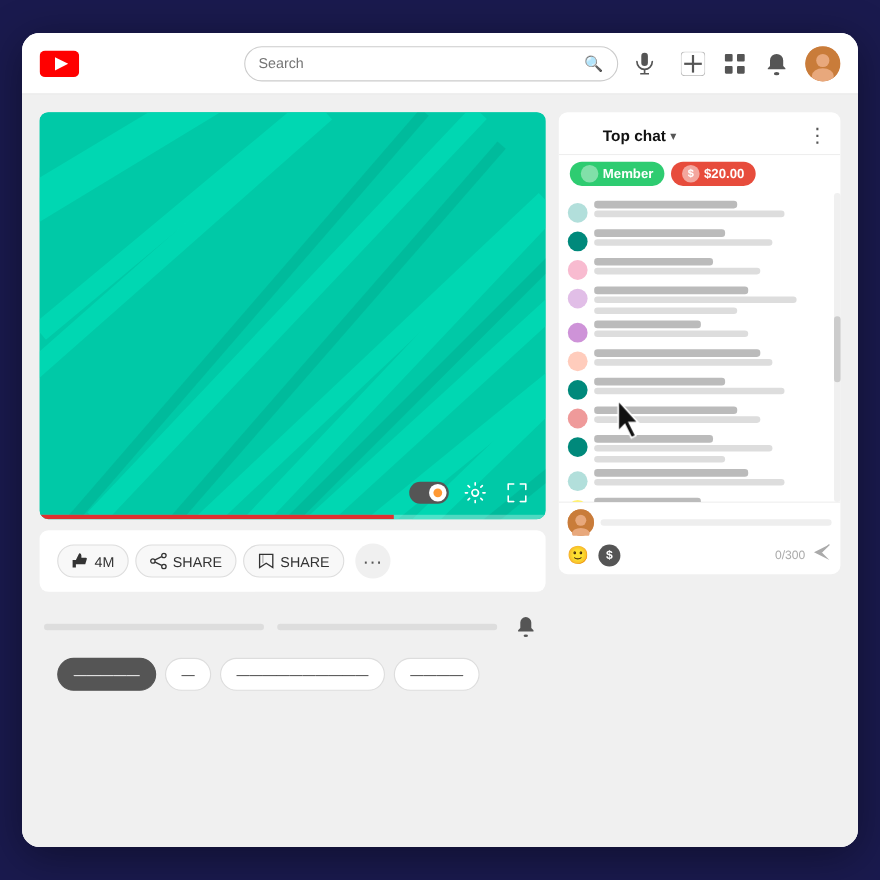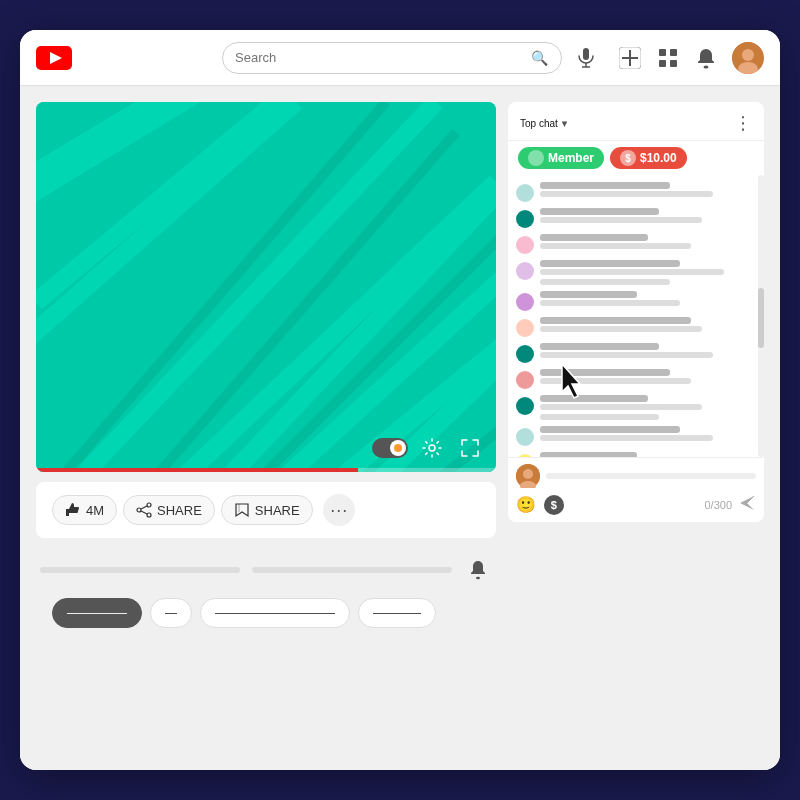--- a/index.html
+++ b/index.html
@@ -259,23 +259,24 @@
       padding: 10px 12px 6px;
       border-bottom: 1px solid #eee;
     }
     .chat-title-row {
       display: flex;
       align-items: center;
       gap: 4px;
       cursor: pointer;
     }
     .chat-title {
-      font-size: 10px;
-      font-weight: 400;
+      font-size: 14px;
+      font-weight: 700;
       color: #111;
+      margin-left: 28px;
     }
     .chat-chevron {
       font-size: 11px;
       color: #555;
     }
     .chat-more {
       font-size: 18px;
       color: #555;
       cursor: pointer;
     }
@@ -683,21 +684,21 @@
         <span class="chat-more">⋮</span>
       </div>
 
       <div class="chat-badges">
         <div class="badge-member">
           <div class="badge-icon"></div>
           <span>Member</span>
         </div>
         <div class="badge-dollar">
           <div class="badge-icon" style="background:rgba(255,255,255,0.5);font-size:10px;display:flex;align-items:center;justify-content:center;">$</div>
-          <span>$10.00</span>
+          <span>$20.00</span>
         </div>
       </div>
 
       <div class="chat-messages" style="position:relative;">
 
         <div class="chat-msg">
           <div class="msg-avatar" style="background:#b2dfdb;"></div>
           <div class="msg-content">
             <div class="msg-name-bar" style="width:60%;"></div>
             <div class="msg-text-bar" style="width:80%;"></div>

